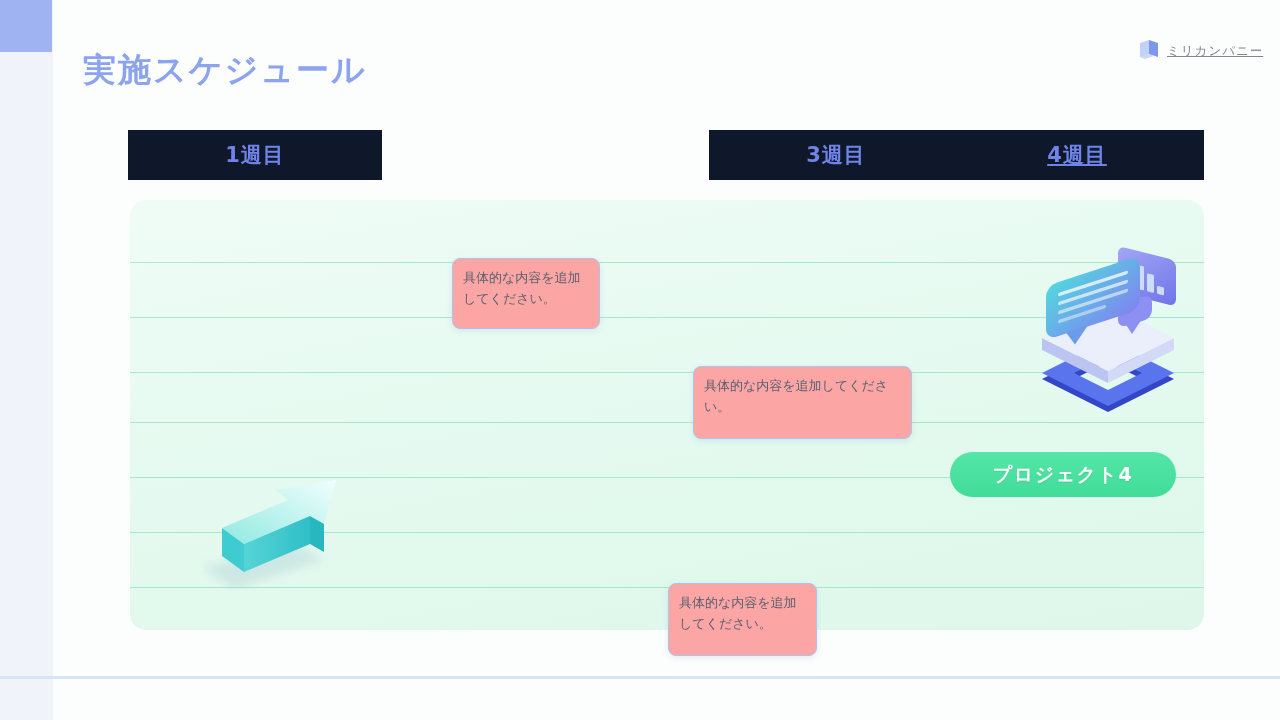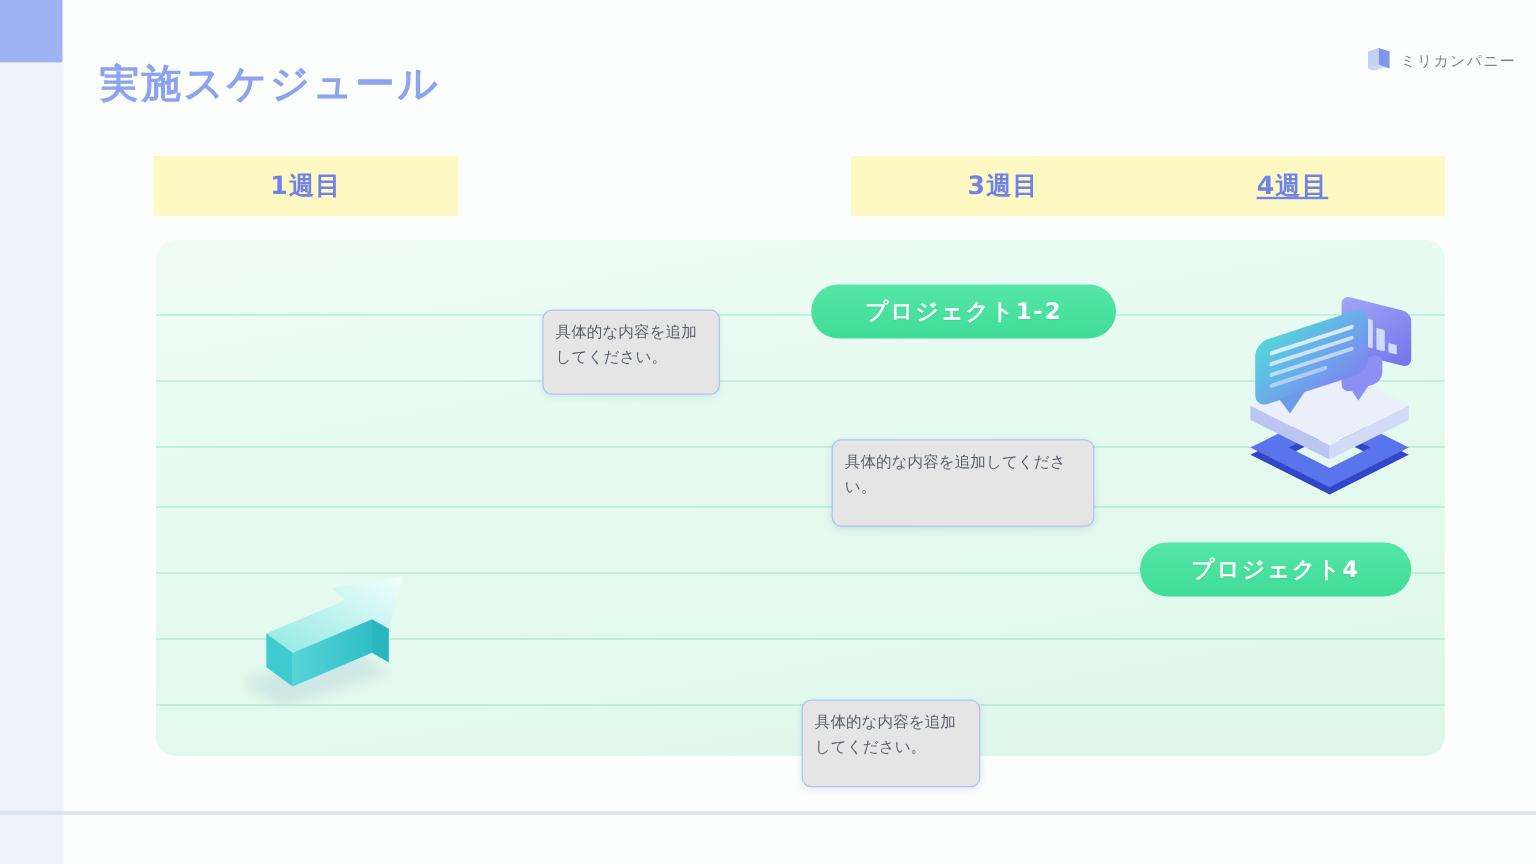--- a/index.html
+++ b/index.html
@@ -12,25 +12,25 @@
   .left-rail{position:absolute;left:0;top:0;width:53px;height:720px;background:#F1F3FB;}
   .corner-square{position:absolute;left:0;top:0;width:52px;height:52px;background:#9FB3F2;}
   .bottom-line{position:absolute;left:0;top:676px;width:1280px;height:3px;background:#D8E4F7;}
 
   .slide-title{
     position:absolute;left:83px;top:48px;
     font-size:33px;font-weight:700;letter-spacing:2px;color:#8CA4F0;
   }
 
   .logo{position:absolute;left:1138px;top:38px;display:flex;align-items:center;gap:7px;}
-  .logo-text{font-size:12.5px;color:#82878F;letter-spacing:1px;}
+  .logo-text{font-size:12.5px;color:#82878F;letter-spacing:1px;text-decoration:underline;}
 
   .week-box{
     position:absolute;top:130px;height:50px;width:254px;
-    background:#fef9c3;display:flex;align-items:center;justify-content:center;
+    background:#0f172a;display:flex;align-items:center;justify-content:center;
     font-size:21px;font-weight:700;color:#6F83E8;letter-spacing:1px;
   }
   .wk1{left:128px;} .wk2{left:402px;} .wk3{left:709px;} .wk4{left:950px;text-decoration:underline;}
 
   .panel{
     position:absolute;left:130px;top:200px;width:1074px;height:430px;
     border-radius:16px;
     background:linear-gradient(170deg,#EFFCF5 0%,#E5FAF0 45%,#DEF7EA 100%);
   }
   .hline{position:absolute;left:0;right:0;height:1px;background:rgba(96,215,168,0.48);}
@@ -46,21 +46,21 @@
   .bar.blue{background:linear-gradient(180deg,#7C8FEC 0%,#6C81E6 100%);}
   .b11{left:152px;top:237px;width:408px;}
   .b12{left:676px;top:237px;width:254px;}
   .b2 {left:273px;top:344px;width:657px;}
   .b3 {left:495px;top:452px;width:408px;}
   .b4 {left:950px;top:452px;width:226px;}
   .b51{left:402px;top:560px;width:338px;}
   .b52{left:835px;top:560px;width:265px;}
 
   .note{
-    position:absolute;background:#e5e5e5;border:1px solid #AEC2F0;border-radius:8px;
+    position:absolute;background:#fca5a5;border:1px solid #AEC2F0;border-radius:8px;
     padding:8px 10px;font-size:13px;line-height:1.65;color:#5A616E;
     box-shadow:0 2px 6px rgba(120,150,200,0.18);
     z-index:5;
   }
   .n1{left:452px;top:258px;width:148px;height:71px;}
   .n2{left:693px;top:366px;width:219px;height:73px;}
   .n3{left:668px;top:583px;width:149px;height:73px;}
 
   .illus{position:absolute;z-index:2;}
   .arrow-illus{left:202px;top:450px;}
@@ -162,20 +162,19 @@
         <rect width="94" height="54" rx="11" fill="url(#ig-bubble)"></rect>
         <rect x="12" y="11" width="70" height="3.5" rx="1.75" fill="#ffffff" opacity="0.75"></rect>
         <rect x="12" y="20" width="70" height="3.5" rx="1.75" fill="#ffffff" opacity="0.65"></rect>
         <rect x="12" y="29" width="70" height="3.5" rx="1.75" fill="#ffffff" opacity="0.55"></rect>
         <rect x="12" y="38" width="48" height="3.5" rx="1.75" fill="#ffffff" opacity="0.45"></rect>
         <path d="M20,53 l9,15 l13,-15 z" fill="#6B9BE9"></path>
       </g>
     </svg>
   </div>
 
-  <div class="bar green b12">プロジェクト1-2</div>
   <div class="bar green b4">プロジェクト4</div>
 
   <div class="note n1">具体的な内容を追加してください。</div>
   <div class="note n2">具体的な内容を追加してください。</div>
   <div class="note n3">具体的な内容を追加してください。</div>
 
 </div>
 
 </body></html>

